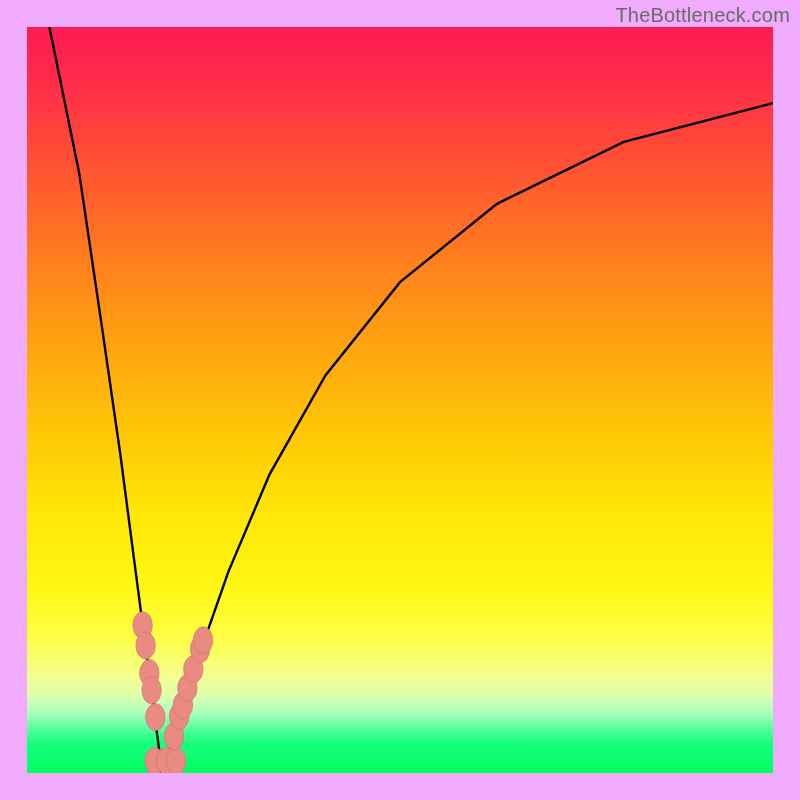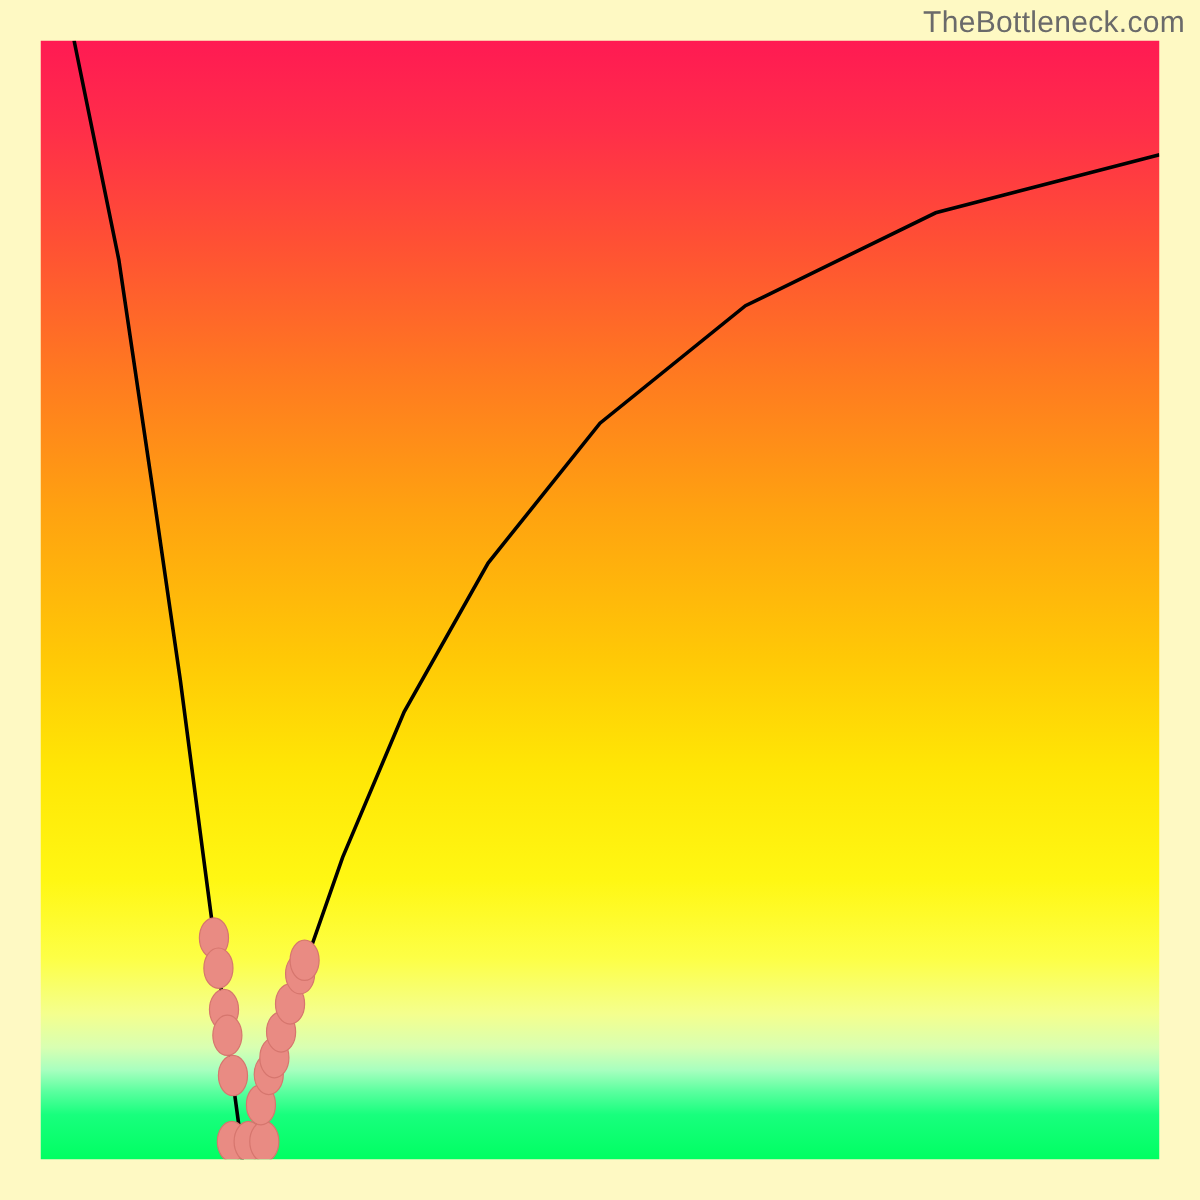--- a/index.html
+++ b/index.html
@@ -8,21 +8,21 @@
     width: 800px;
     height: 800px;
     overflow: hidden;
     background: #000;
     font-family: Arial, Helvetica, sans-serif;
   }
   .frame {
     position: absolute;
     left: 0; top: 0;
     width: 800px; height: 800px;
-    background: #fef9c3;
+    background: #f0abfc;
   }
   .plot {
     position: absolute;
     left: 27px;
     top: 27px;
     width: 746px;
     height: 746px;
     overflow: hidden;
   }
   .gradient {

